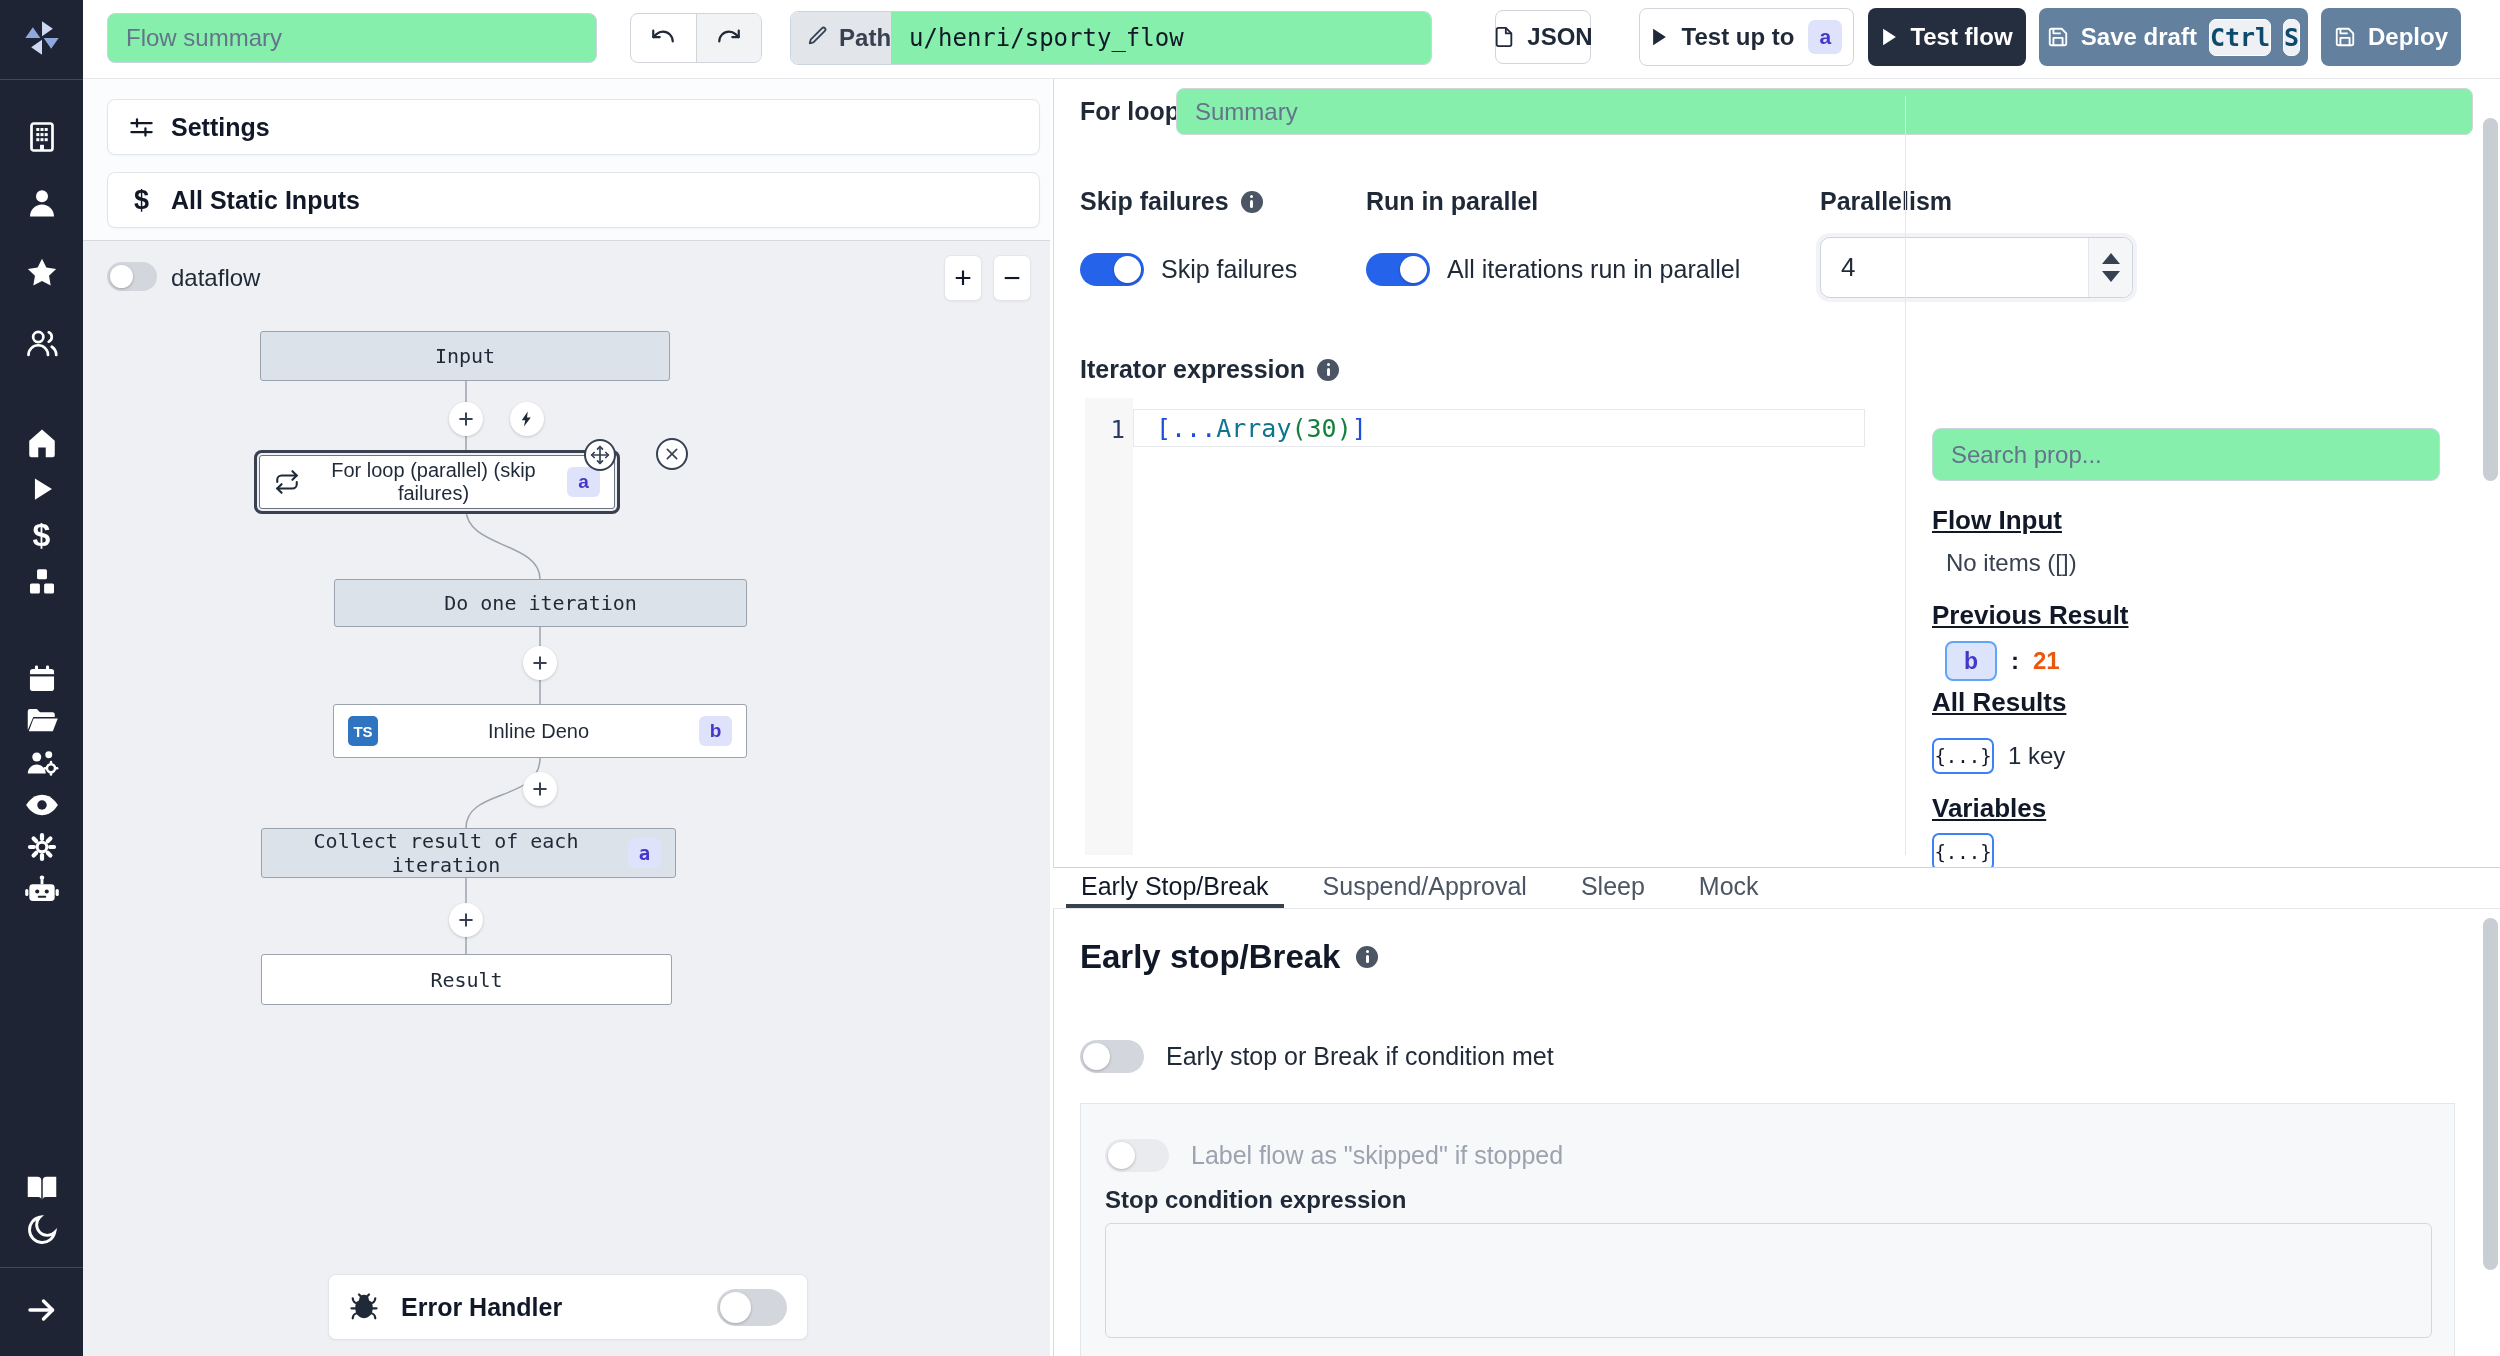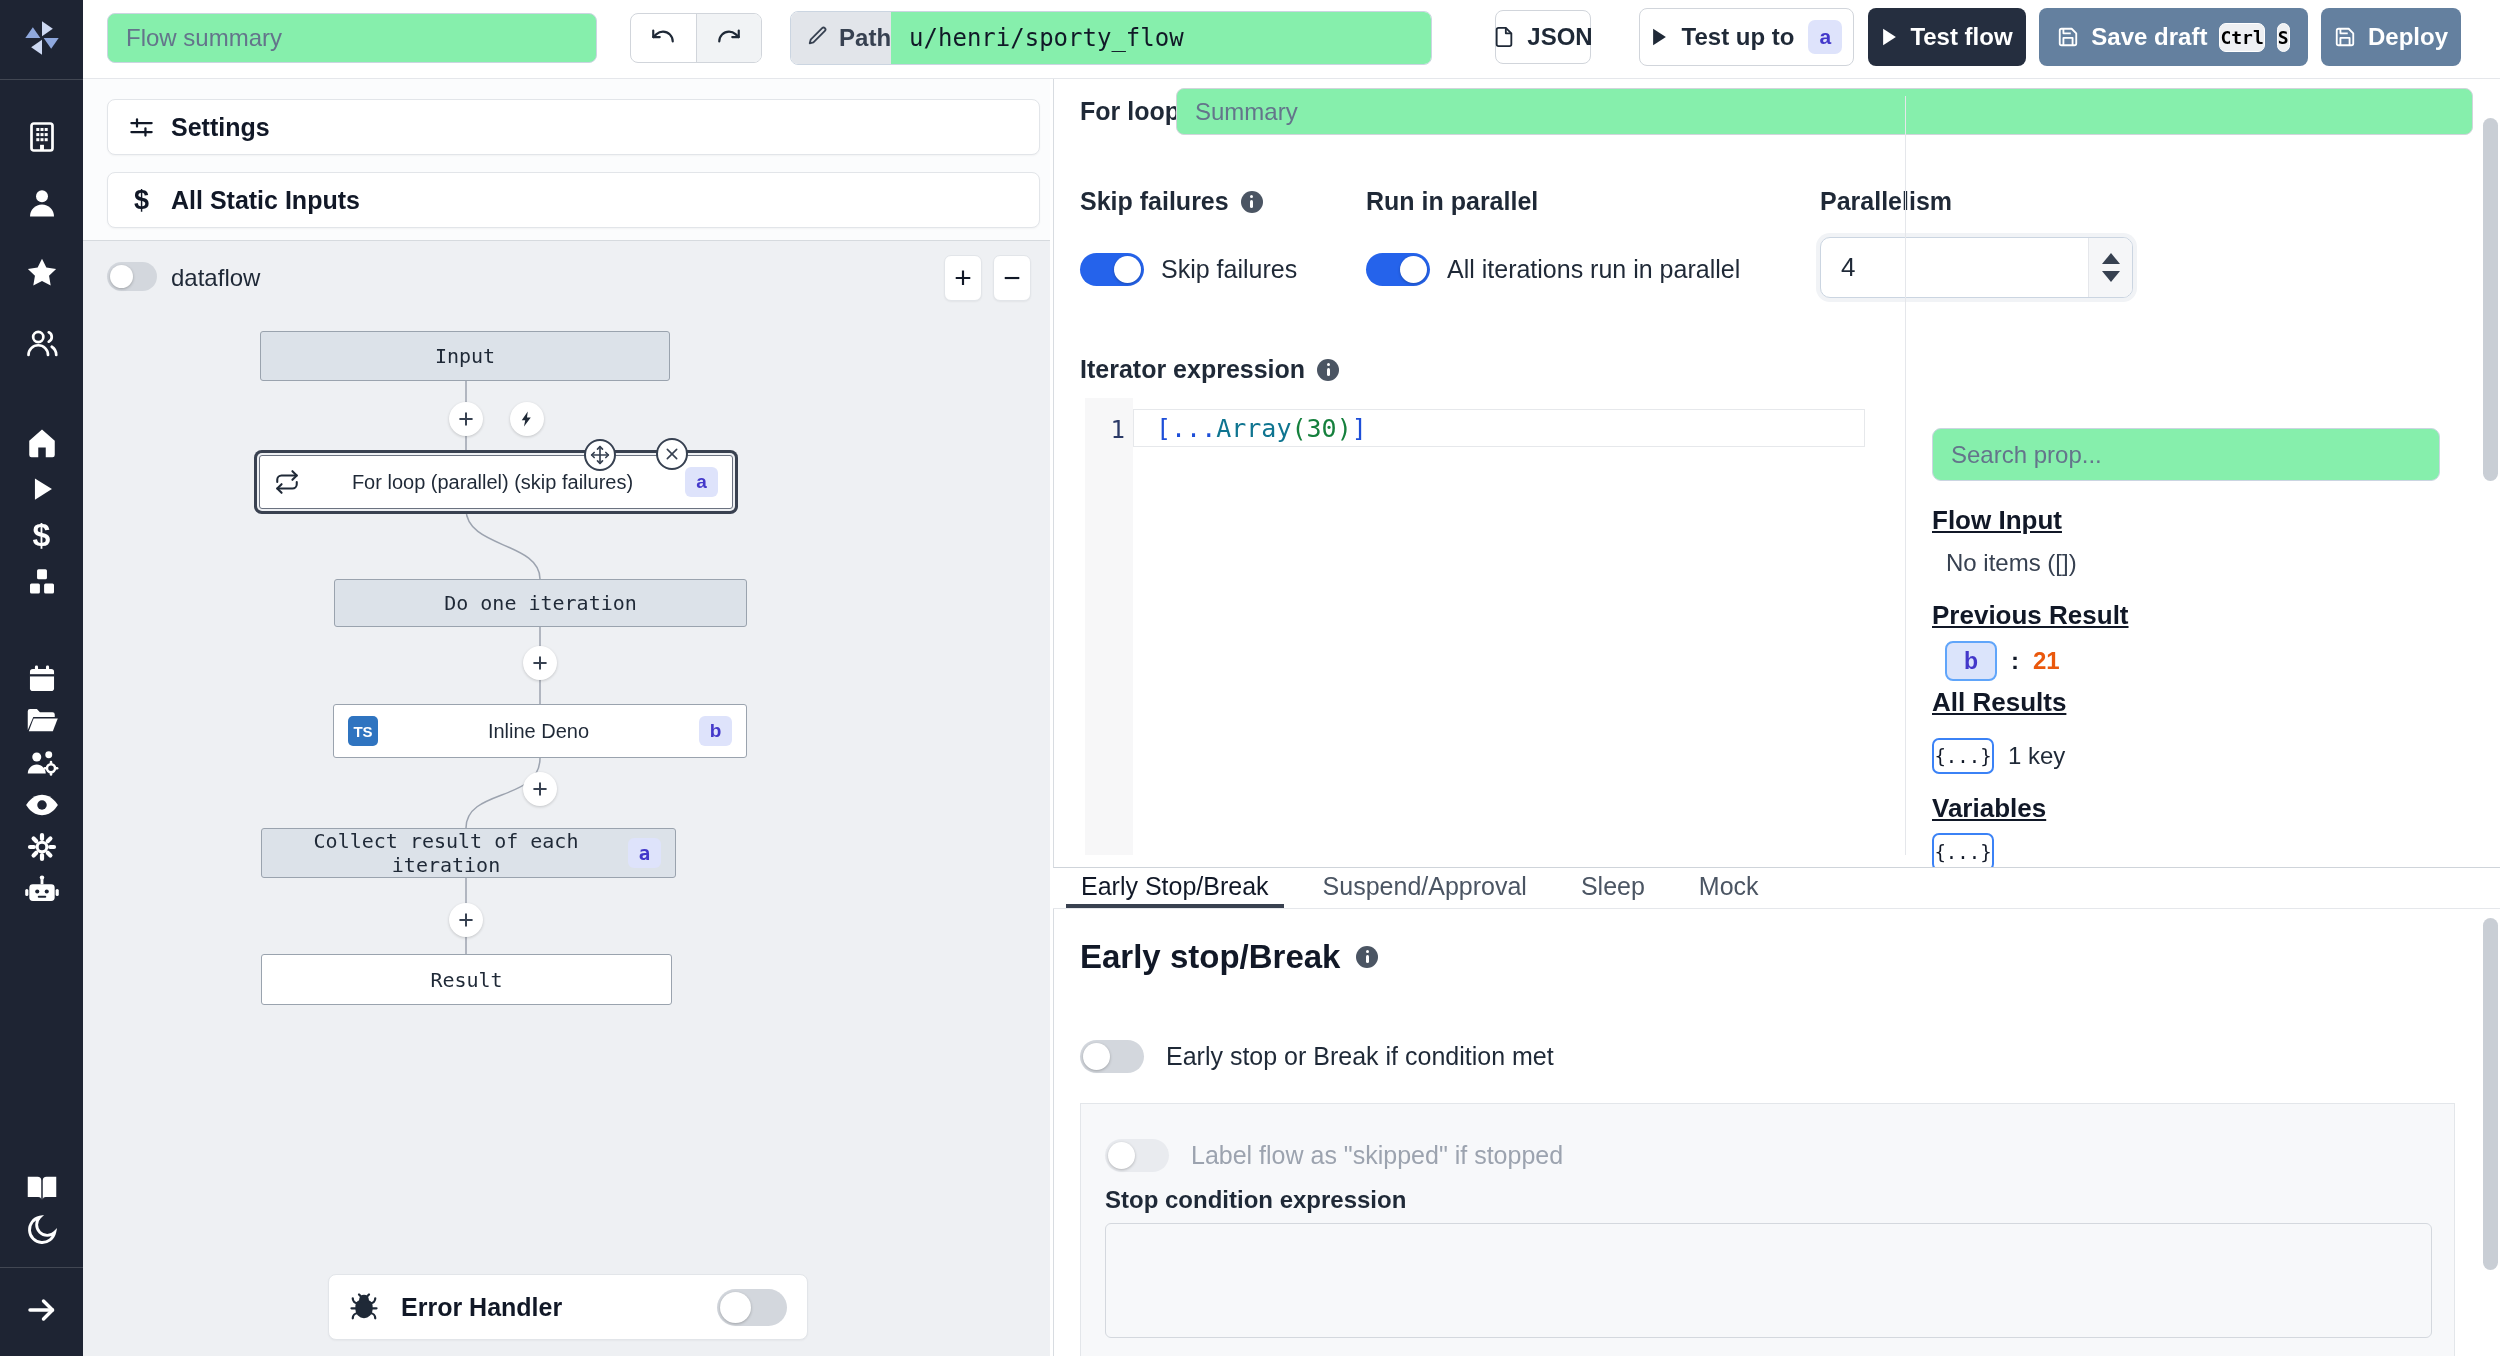--- a/index.html
+++ b/index.html
@@ -17,21 +17,21 @@
 
   
   .topbar { left:83px; top:0; width:2417px; height:79px; background:#fff; border-bottom:1px solid #e5e7eb; }
   .tb { position:absolute; display:flex; align-items:center; }
   .inputbox { border:1px solid #cbd5e1; border-radius:8px; background:#86efac; font-size:24px; color:#374151; padding:0 18px; width:100%; height:100%; outline:none; }
   .inputbox::placeholder { color:#64748b; }
   .btn { display:flex; align-items:center; justify-content:center; gap:12px; border-radius:8px; font-size:24px; font-weight:700; cursor:pointer; }
   .btn.light { background:#fff; border:1px solid #d1d5db; color:#1f2937; }
   .btn.dark { background:#252e3f; color:#fff; }
   .btn.steel { background:#64809f; color:#fff; }
-  .kbd { background:#eef0f3; border:1px solid #fff; border-radius:7px; color:#000000; font-family:"DejaVu Sans Mono",monospace; font-size:18px; font-weight:700; padding:3px 0; }
+  .kbd { background:#eef0f3; border:1px solid #fff; border-radius:7px; color:#0c4a6e; font-family:"DejaVu Sans Mono",monospace; font-size:25px; font-weight:700; padding:3px 0; }
   .badge-a { background:#dee3fb; color:#4338ca; border-radius:7px; font-weight:700; font-size:21px;
              min-width:34px; height:34px; display:inline-flex; align-items:center; justify-content:center; padding:0 8px; }
   .tri-r { width:0; height:0; border-top:11px solid transparent; border-bottom:11px solid transparent; border-left:17px solid currentColor; }
 
   
   .lp-top { left:83px; top:79px; width:967px; height:161px; background:#fbfcfd; }
   .card { position:absolute; background:#fff; border:1px solid #e2e5e9; border-radius:8px;
           display:flex; align-items:center; gap:16px; padding:0 20px; box-shadow:0 1px 2px rgba(0,0,0,.04); cursor:pointer; }
   .card .t { font-size:25px; font-weight:700; color:#111827; }
   .graph { left:83px; top:240px; width:967px; height:1116px; background:#eef0f3; border-top:1px solid #d6dade; }
@@ -368,21 +368,21 @@
     <svg width="20" height="20" viewBox="0 0 24 24" fill="none" stroke="#374151" stroke-width="2.4" stroke-linecap="round">
         <path d="M12 5v14M5 12h14"></path>
       </svg>
   </div>
   <div class="gcircle" style="left:510px;top:402px;width:34px;height:34px">
     <svg width="18" height="18" viewBox="0 0 24 24">
         <path d="M13 2L5 13.5h4.6L8 22l9-12h-5z" fill="#1f2937"></path>
       </svg>
   </div>
 
-  <div class="node sel" style="left:259px;top:455px;width:474px;height:54px">
+  <div class="node sel" style="left:259px;top:455px;width:356px;height:54px">
     <span style="display:flex">
         <svg width="26" height="26" viewBox="0 0 24 24" fill="none" stroke="#1f2937" stroke-width="1.9" stroke-linecap="round" stroke-linejoin="round">
           <path d="M17 2l4 4-4 4"></path>
           <path d="M3 12V10a4 4 0 0 1 4-4h14"></path>
           <path d="M7 22l-4-4 4-4"></path>
           <path d="M21 12v2a4 4 0 0 1-4 4H3"></path>
         </svg>
       </span>
     <span class="lbl" style="font-size:20px">For loop (parallel) (skip failures)</span>
     <span class="nbadge">a</span>

